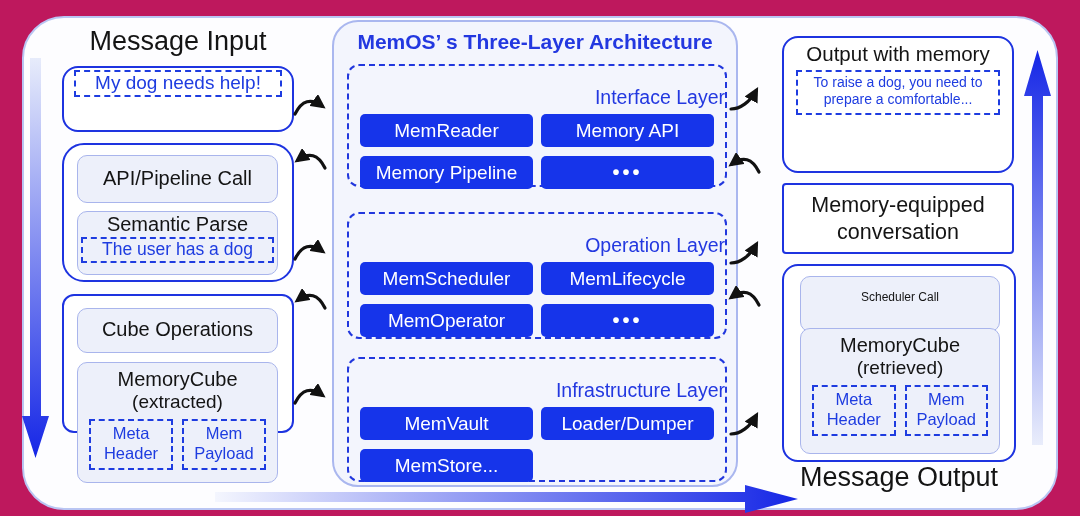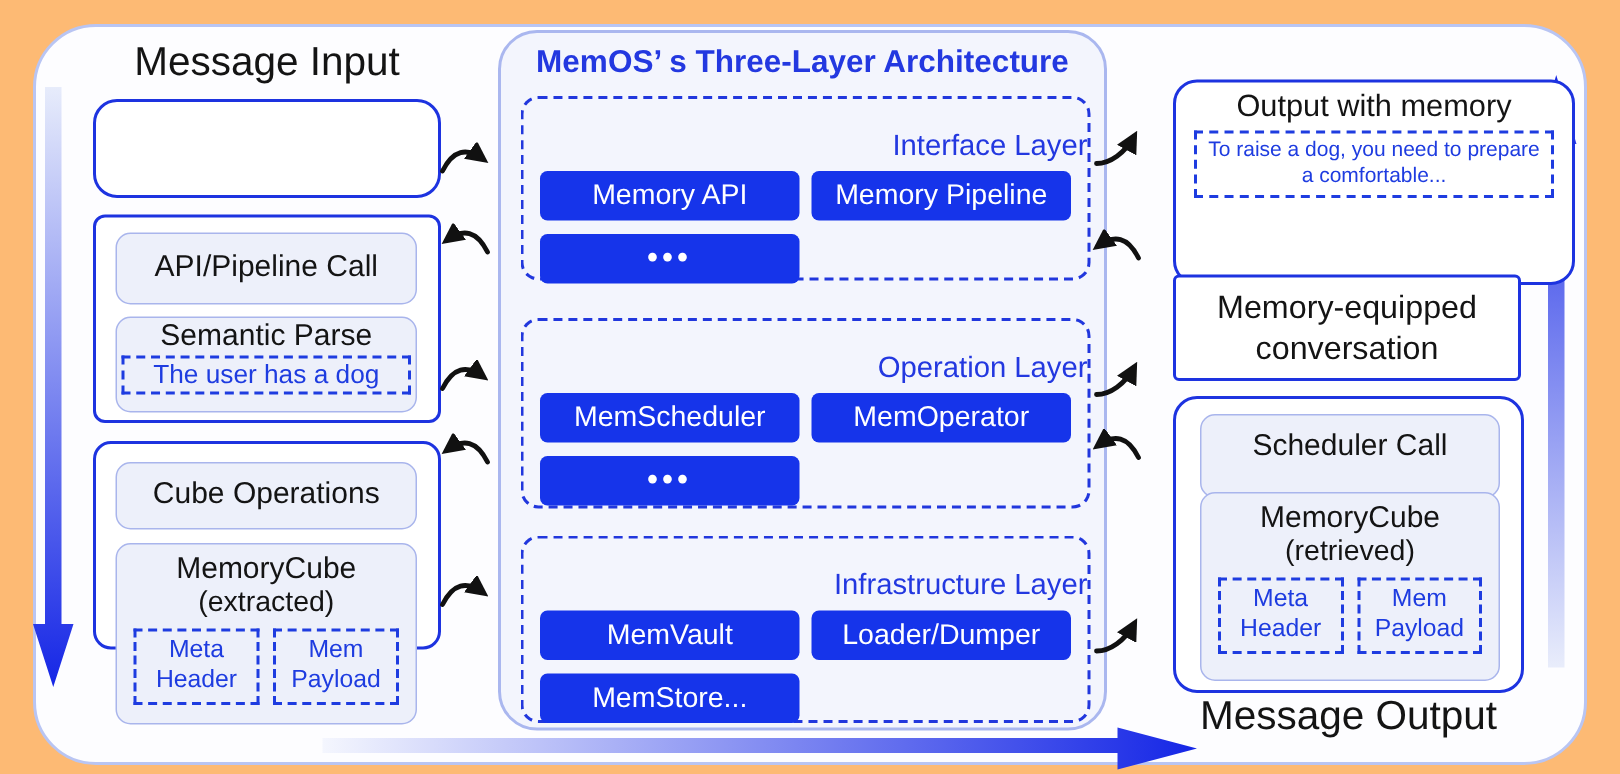--- a/index.html
+++ b/index.html
@@ -8,39 +8,39 @@
     --text-blue:#1e3ce0;     
     --light-border:#a9b5ec;  
     --light-fill:#edf0fa;
     --frame-border:#b9c5f3;
     --panel-fill:#f3f5fd;
     --ink:#141414;
   }
   *{margin:0;padding:0;box-sizing:border-box;}
   html,body{background:#ffffff;}
   body{font-family:"Liberation Sans","DejaVu Sans",sans-serif;color:var(--ink);}
-  .canvas{position:relative;width:1080px;height:516px;background:#fdba74;overflow:hidden;}
+  .canvas{position:relative;width:1080px;height:516px;background:#be185d;overflow:hidden;}
 
   .outer-frame{position:absolute;left:22px;top:16px;width:1036px;height:494px;
     border:2px solid var(--frame-border);border-radius:42px;background:#fdfdff;}
 
   .big-arrows{position:absolute;left:0;top:0;width:1080px;height:516px;pointer-events:none;}
 
   
   .col-title{position:absolute;text-align:center;font-size:27px;font-weight:500;color:var(--ink);}
   .msg-input-title{left:62px;top:26px;width:232px;}
   .msg-output-title{left:780px;top:462px;width:238px;}
 
   .bluebox{position:absolute;background:#ffffff;border:2.5px solid var(--blue);text-align:center;}
   .prompt-box{left:62px;top:66px;width:232px;height:66px;border-radius:16px;}
   .prompt-label{font-size:21px;margin-top:3px;}
   .dashedtxt{border:2px dashed var(--text-blue);color:var(--text-blue);}
   .prompt-dashed{margin:2px 10px 0;font-size:19px;padding:0 2px 1px;}
 
-  .pipeline-box{left:62px;top:143px;width:232px;height:139px;border-radius:8px;}
+  .pipeline-box{left:62px;top:143px;width:232px;height:139px;border-radius:22px;}
   .light-box{position:absolute;background:var(--light-fill);border:1.8px solid var(--light-border);
     border-radius:10px;text-align:center;}
   .api-call{left:13px;top:10px;width:201px;height:48px;font-size:20px;line-height:44px;}
   .semantic{left:13px;top:66px;width:201px;height:64px;}
   .semantic-label{font-size:20px;margin-top:1px;}
   .semantic-dashed{margin:1px 3px 0;font-size:17.5px;padding-bottom:1px;}
 
   .cube-box{left:62px;top:294px;width:232px;height:139px;border-radius:12px;}
   .cube-ops{left:13px;top:12px;width:201px;height:45px;font-size:20px;line-height:41px;}
   .memcube{left:13px;top:66px;width:201px;height:121px;}
@@ -59,28 +59,28 @@
   .layer-0{top:42px;height:123px;}
   .layer-1{top:190px;height:127px;}
   .layer-2{top:335px;height:125px;}
   .layer-name{text-align:right;font-size:19.5px;font-weight:500;color:#2338e0;margin-top:20px;}
   .modules{display:grid;grid-template-columns:1fr 1fr;gap:9px 8px;padding:5px 11px 0;}
   .module{background:var(--btn-blue);color:#ffffff;text-align:center;font-size:19px;
     height:33px;line-height:33px;border-radius:5px;white-space:nowrap;overflow:hidden;}
   .module--dots{font-weight:700;letter-spacing:3px;font-size:20px;}
 
   
-  .output-box{left:782px;top:53px;width:268px;height:137px;border-radius:16px;}
+  .output-box{left:782px;top:36px;width:232px;height:137px;border-radius:16px;}
   .output-label{font-size:20.5px;margin-top:4px;}
   .output-dashed{margin:4px 12px 0;font-size:14px;line-height:1.22;padding:2px 4px 5px;}
   .conv-box{left:782px;top:183px;width:232px;height:71px;border-radius:4px;
     display:flex;align-items:center;justify-content:center;font-size:21.5px;line-height:1.22;}
   .conv-box .inner{width:210px;}
   .sched-box{left:782px;top:264px;width:234px;height:198px;border-radius:16px;}
-  .sched-call{left:16px;top:10px;width:200px;height:56px;font-size:20px;line-height:40px;text-align:center;}
+  .sched-call{left:16px;top:10px;width:200px;height:56px;font-size:12px;line-height:40px;text-align:center;}
   .memcube-r{left:16px;top:62px;width:200px;height:126px;}
 
   .curl{position:absolute;}
 </style>
 </head>
 <body>
 
 <svg width="0" height="0" style="position:absolute" aria-hidden="true">
   <defs>
     <marker id="ah" viewBox="0 0 10 10" refX="7" refY="5" markerWidth="4.6" markerHeight="4.6" orient="auto">
@@ -109,20 +109,21 @@
       </linearGradient>
     </defs>
     <polygon fill="url(#gDown)" points="30,58 41,58 41,416 49,416 35.5,458 22,416 30,416"></polygon>
     <polygon fill="url(#gUp)" points="1032,445 1032,96 1024,96 1037.5,50 1051,96 1043,96 1043,445"></polygon>
     <polygon fill="url(#gRight)" points="215,492 745,492 745,485 798,499 745,513 745,502 215,502"></polygon>
   </svg>
 
   <div class="col-title msg-input-title">Message Input</div>
 
   <div class="bluebox prompt-box">
+    <div class="dashedtxt prompt-dashed">My dog needs help!</div>
   </div>
 
   <div class="bluebox pipeline-box">
     <div class="light-box api-call">API/Pipeline Call</div>
     <div class="light-box semantic">
       <div class="semantic-label">Semantic Parse</div>
       <div class="dashedtxt semantic-dashed">The user has a dog</div>
     </div>
   </div>
 
@@ -137,30 +138,32 @@
       </div>
     </div>
   </div>
 
   <div class="center-panel">
     <div class="center-title">MemOS’ s Three-Layer Architecture</div>
 
     <div class="layer layer-0">
       <div class="layer-name">Interface Layer</div>
       <div class="modules">
+        <div class="module">MemReader</div>
         <div class="module">Memory API</div>
         <div class="module">Memory Pipeline</div>
         <div class="module module--dots">•••</div>
       </div>
     </div>
 
     <div class="layer layer-1">
       <div class="layer-name">Operation Layer</div>
       <div class="modules">
         <div class="module">MemScheduler</div>
+        <div class="module">MemLifecycle</div>
         <div class="module">MemOperator</div>
         <div class="module module--dots">•••</div>
       </div>
     </div>
 
     <div class="layer layer-2">
       <div class="layer-name">Infrastructure Layer</div>
       <div class="modules">
         <div class="module">MemVault</div>
         <div class="module">Loader/Dumper</div>

